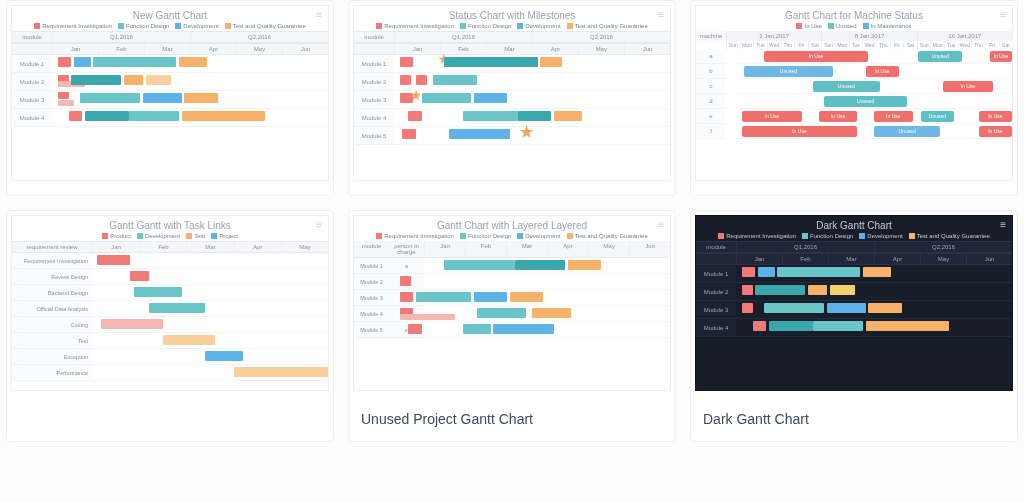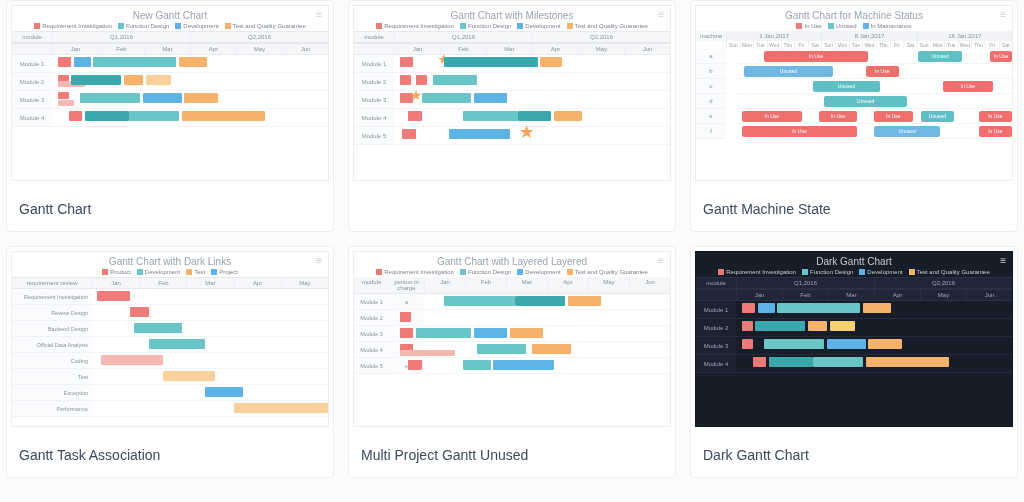--- a/index.html
+++ b/index.html
@@ -205,28 +205,27 @@
             <div class="row">
               <span class="bar c-red" style="left:6%;width:5%"></span>
               <span class="bar c-tealD" style="left:12%;width:16%"></span>
               <span class="bar c-teal" style="left:28%;width:18%"></span>
               <span class="bar c-orange" style="left:47%;width:30%"></span>
             </div>
           </div>
         </div>
       </div>
     </div>
-    <div class="card-title">Gantt Chart</div>
   </div>
 
   <div class="card">
     <div class="thumb-wrap">
       <div class="thumb">
         <div class="chart-title">
-          <span>Gantt Chart with Milestones</span>
+          <span>Status Chart with Milestones</span>
           <span class="menu-icon">≡</span>
         </div>
         <div class="legend">
           <span><span class="sw c-red"></span><span>Requirement Investigation</span></span>
           <span><span class="sw c-teal"></span><span>Function Design</span></span>
           <span><span class="sw c-blue"></span><span>Development</span></span>
           <span><span class="sw c-orange"></span><span>Test and Quality Guarantee</span></span>
         </div>
         <div class="timeline-hdr">
           <div class="side">module</div>
@@ -368,28 +367,27 @@
             </div>
             <div class="row">
               <span class="ms-bar ms-red" style="left:2%;width:42%">In Use</span>
               <span class="ms-bar ms-blue" style="left:50%;width:24%">Unused</span>
               <span class="ms-bar ms-red" style="left:88%;width:12%">In Use</span>
             </div>
           </div>
         </div>
       </div>
     </div>
-    <div class="card-title">Gantt Machine State</div>
   </div>
 
   <div class="card">
     <div class="thumb-wrap">
       <div class="thumb">
         <div class="chart-title">
-          <span>Gantt Chart with Dark Links</span>
+          <span>Gantt Gantt with Task Links</span>
           <span class="menu-icon">≡</span>
         </div>
         <div class="legend">
           <span><span class="sw c-red"></span><span>Product</span></span>
           <span><span class="sw c-teal"></span><span>Development</span></span>
           <span><span class="sw c-orange"></span><span>Test</span></span>
           <span><span class="sw c-blue"></span><span>Project</span></span>
         </div>
         <div class="timeline-hdr">
           <div class="side" style="width:80px">requirement review</div>
@@ -434,21 +432,20 @@
             <div class="row">
                 <span class="bar c-blue" style="left:48%;width:16%"></span>
               </div>
             <div class="row">
                 <span class="bar c-lorange" style="left:60%;width:40%"></span>
               </div>
           </div>
         </div>
       </div>
     </div>
-    <div class="card-title">Gantt Task Association</div>
   </div>
 
   <div class="card">
     <div class="thumb-wrap">
       <div class="thumb">
         <div class="chart-title">
           <span>Gantt Chart with Layered Layered</span>
           <span class="menu-icon">≡</span>
         </div>
         <div class="legend">
@@ -521,21 +518,21 @@
             </div>
             <div class="row">
               <span class="bar c-red" style="left:5%;width:5%"></span>
               <span class="bar c-teal" style="left:25%;width:10%"></span>
               <span class="bar c-blue" style="left:36%;width:22%"></span>
             </div>
           </div>
         </div>
       </div>
     </div>
-    <div class="card-title">Multi Project Gantt Unused</div>
+    <div class="card-title">Unused Project Gantt Chart</div>
   </div>
 
   <div class="card dark">
     <div class="thumb-wrap">
       <div class="thumb">
         <div class="chart-title">
           <span>Dark Gantt Chart</span>
           <span class="menu-icon">≡</span>
         </div>
         <div class="legend">

